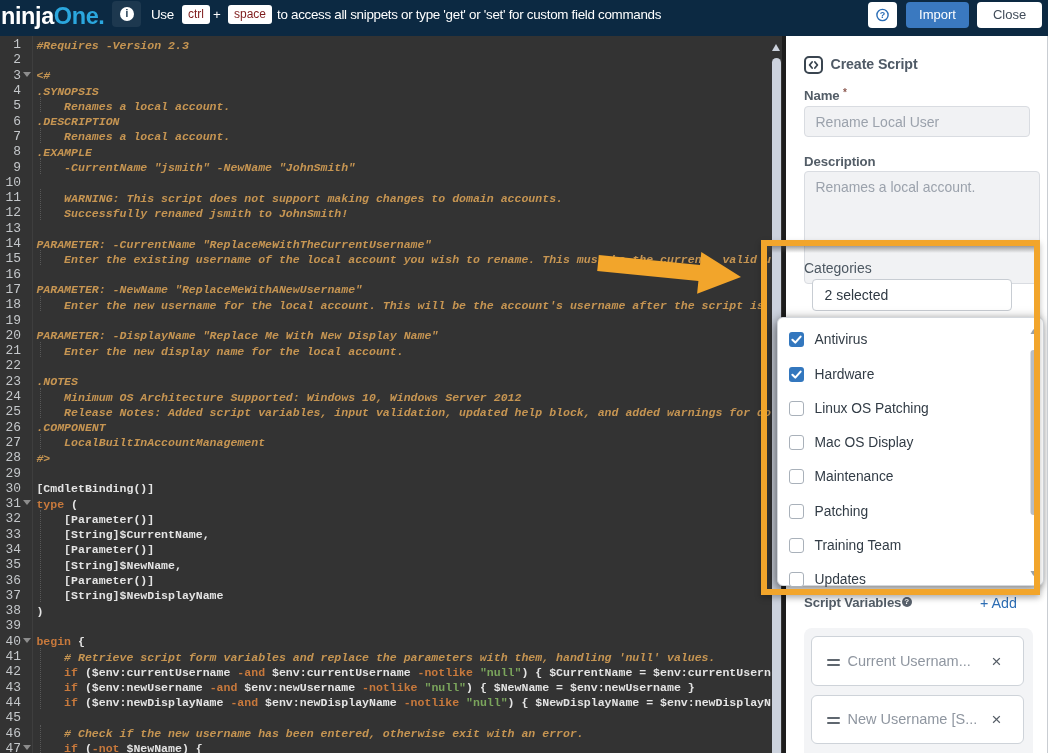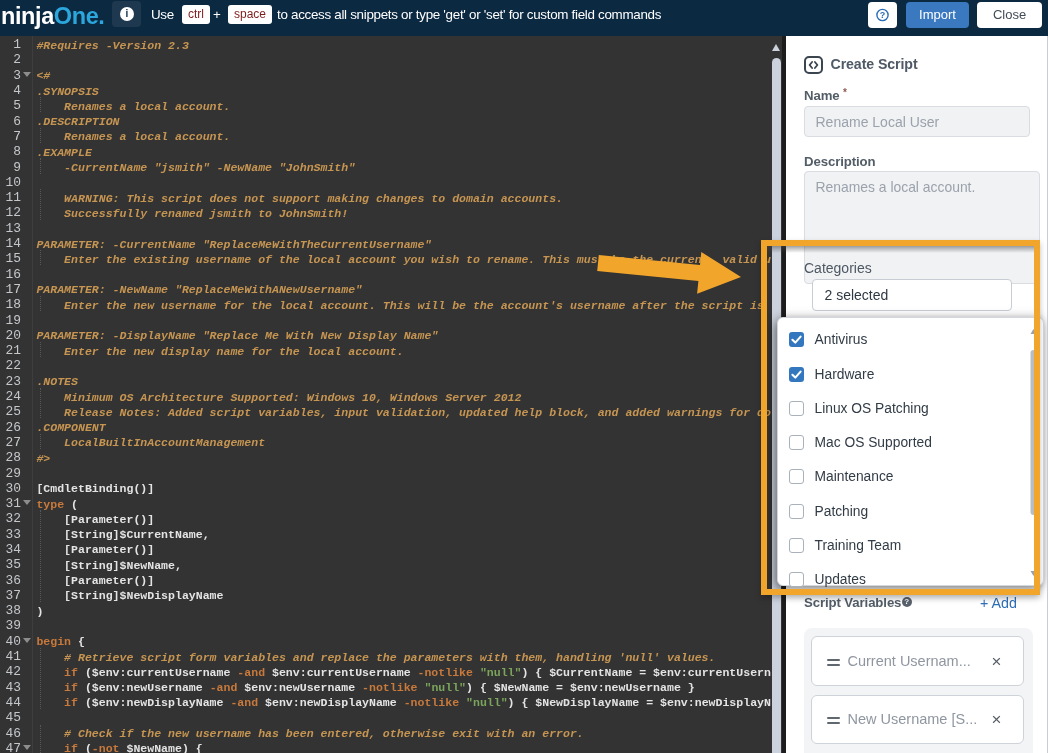--- a/index.html
+++ b/index.html
@@ -263,21 +263,21 @@
         </svg>
       </span>
       <span class="ddtxt">Hardware</span>
     </div>
 <div class="abs dditem" style="top:73.8px;">
       <span class="cb off"></span>
       <span class="ddtxt">Linux OS Patching</span>
     </div>
 <div class="abs dditem" style="top:108.1px;">
       <span class="cb off"></span>
-      <span class="ddtxt">Mac OS Supported</span>
+      <span class="ddtxt">Mac OS Display</span>
     </div>
 <div class="abs dditem" style="top:142.4px;">
       <span class="cb off"></span>
       <span class="ddtxt">Maintenance</span>
     </div>
 <div class="abs dditem" style="top:176.7px;">
       <span class="cb off"></span>
       <span class="ddtxt">Patching</span>
     </div>
 <div class="abs dditem" style="top:211.0px;">

